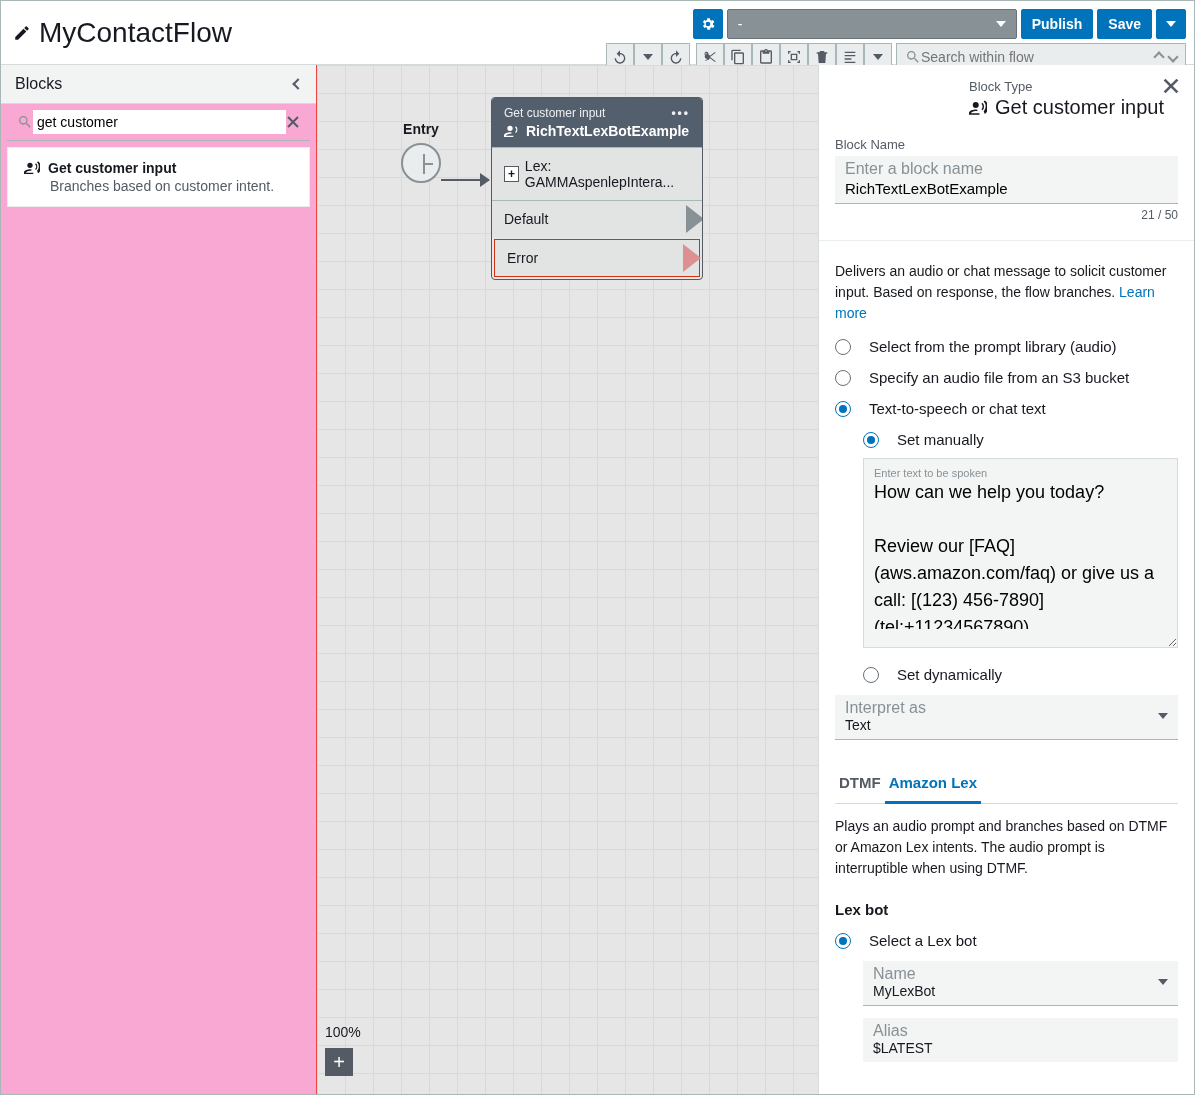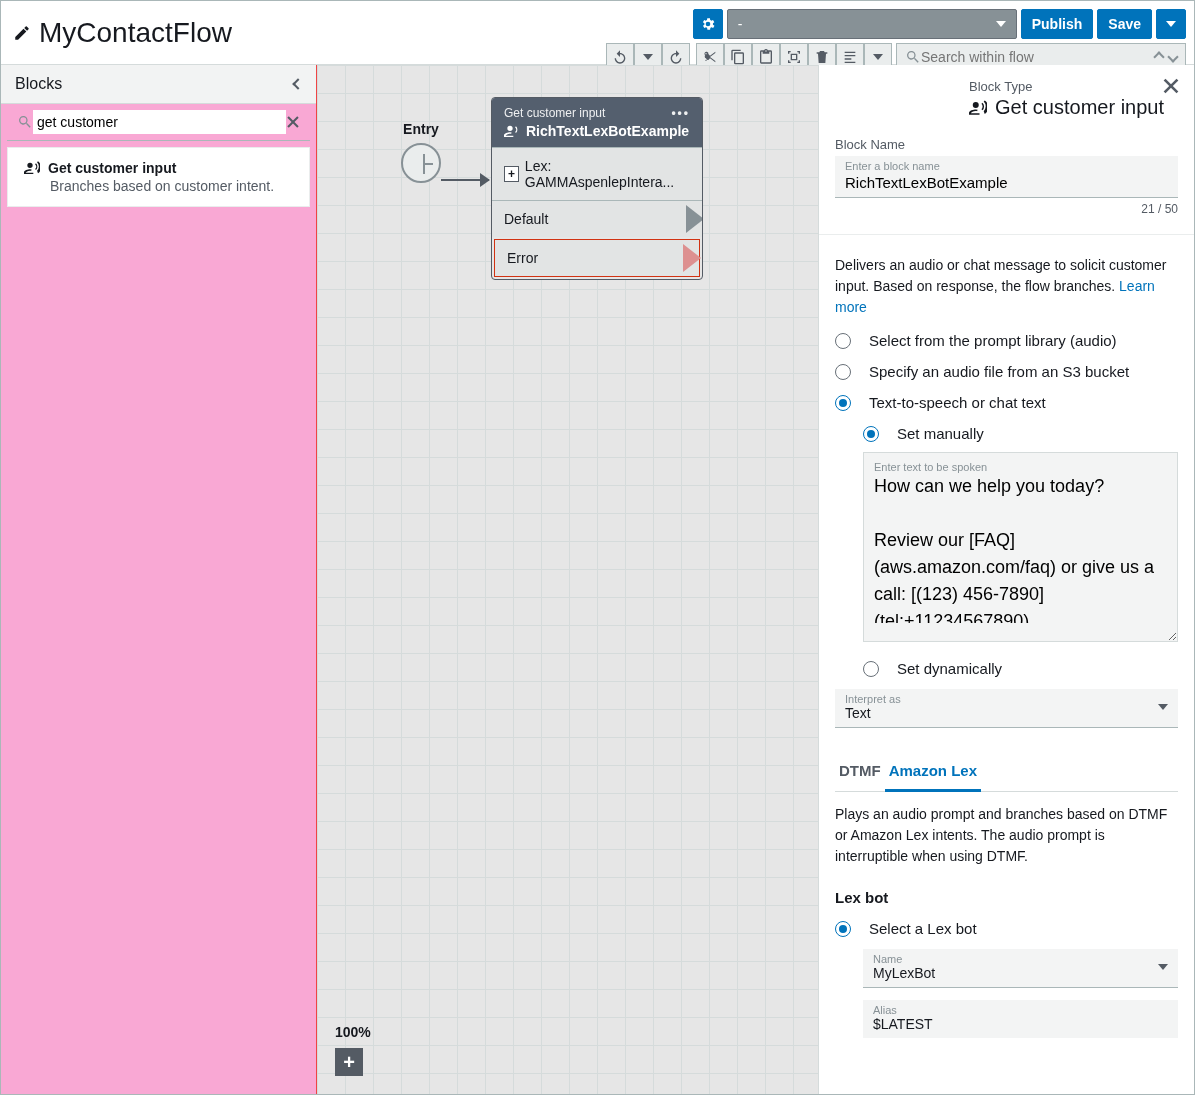--- a/index.html
+++ b/index.html
@@ -38,29 +38,29 @@
 .cb-head { background: #545f6e; color: #fff; padding: 8px 12px; }
 .cb-head-top { font-size: 12px; display: flex; justify-content: space-between; opacity: .9; }
 .cb-head-title { font-weight: 700; font-size: 14px; margin-top: 3px; display: flex; align-items: center; gap: 6px; }
 .cb-row { border-top: 1px solid #aab7b8; padding: 10px 12px; font-size: 14px; display: flex; align-items: center; gap: 6px; position: relative; background: #e2e4e4; }
 .cb-row.default, .cb-row.error { padding-right: 26px; color: #16191f; }
 .cb-row.error { color: #16191f; background:#e2e4e4; border: 1px solid #d13212; margin: 2px; }
 .cb-row.default .arrow-out, .cb-row.error .arrow-out { position: absolute; right: -2px; top: 50%; transform: translateY(-50%); }
 .arrow-out { width: 0; height: 0; border-left: 18px solid #879196; border-top: 14px solid transparent; border-bottom: 14px solid transparent; }
 .cb-row.error .arrow-out { border-left-color: #dd9090; }
 .plus-box { width:16px; height:16px; border:1px solid #545b64; display:inline-flex; align-items:center; justify-content:center; font-size:12px; font-weight:700; background:#fff;}
-.zoom { position: absolute; left: 18px; bottom: 18px; font-size: 14px; font-weight: 700; color: #16191f; }
+.zoom { position: absolute; left: 8px; bottom: 18px; font-size: 14px; font-weight: 400; color: #16191f; }
 .zoom-btn { margin-top: 8px; width: 28px; height: 28px; background: #545b64; color: #fff; display: flex; align-items: center; justify-content: center; font-size: 20px; cursor: pointer; }
 .panel { width: 376px; border-left: 1px solid #d5dbdb; background: #fff; overflow-y: auto; padding: 14px 16px 30px 16px; }
 .panel-top { display: flex; justify-content: flex-end; align-items: flex-start; }
 .panel-type { font-size: 13px; color: #545b64; }
 .panel-title { font-size: 20px; font-weight: 400; display: flex; align-items: center; gap: 8px; margin-top: 2px; }
 .field-label { font-size: 13px; color: #545b64; margin-top: 18px; }
 .text-input-wrap { position: relative; border-bottom: 1px solid #aab7b8; margin-top: 4px; background:#f3f4f4; padding: 4px 10px 6px 10px; }
-.float-label { font-size: 11px; color: #879196; }
+.float-label { font-size: 16px; color: #879196; }
 .text-input-wrap input, .text-input-wrap .val { border: none; outline: none; width: 100%; font-size: 15px; background: transparent; padding: 2px 0 0 0; }
 .char-count { text-align: right; font-size: 12px; color: #545b64; margin-top: 4px; }
 .desc { font-size: 14px; color: #16191f; margin-top: 20px; line-height: 1.5; }
 .desc a { color: #0073bb; text-decoration: none; }
 .radio-row { display: flex; align-items: center; gap: 18px; margin-top: 14px; font-size: 15px; cursor: pointer; }
 .radio { width: 16px; height: 16px; border: 1px solid #687078; border-radius: 50%; display: inline-flex; align-items: center; justify-content: center; flex-shrink:0;}
 .radio.checked::after { content: ""; width: 8px; height: 8px; background: #0073bb; border-radius: 50%; }
 .radio.checked { border-color: #0073bb; }
 .sub { margin-left: 28px; }
 .textarea-wrap { margin-top: 10px; border: 1px solid #d5dbdb; background: #f3f4f4; padding: 8px 10px; position: relative; resize: both; overflow:auto; height: 190px;}

